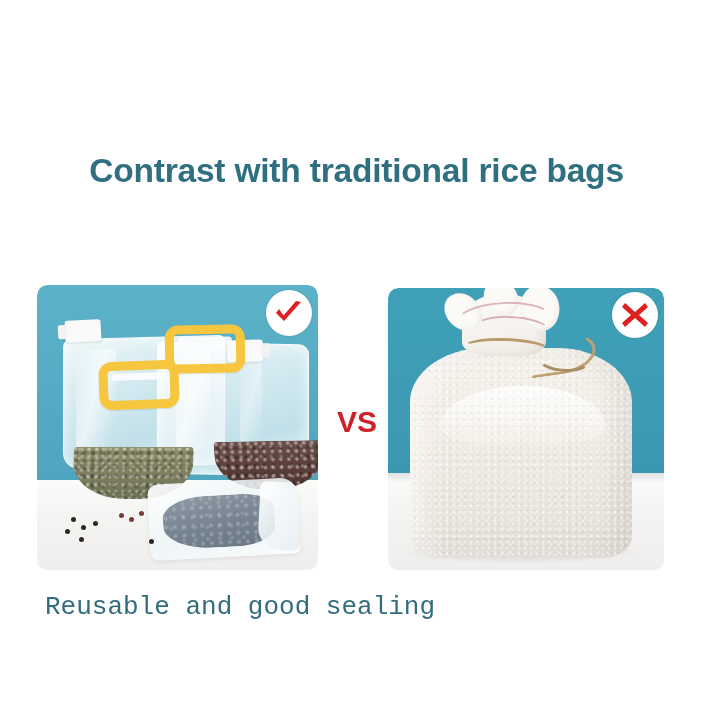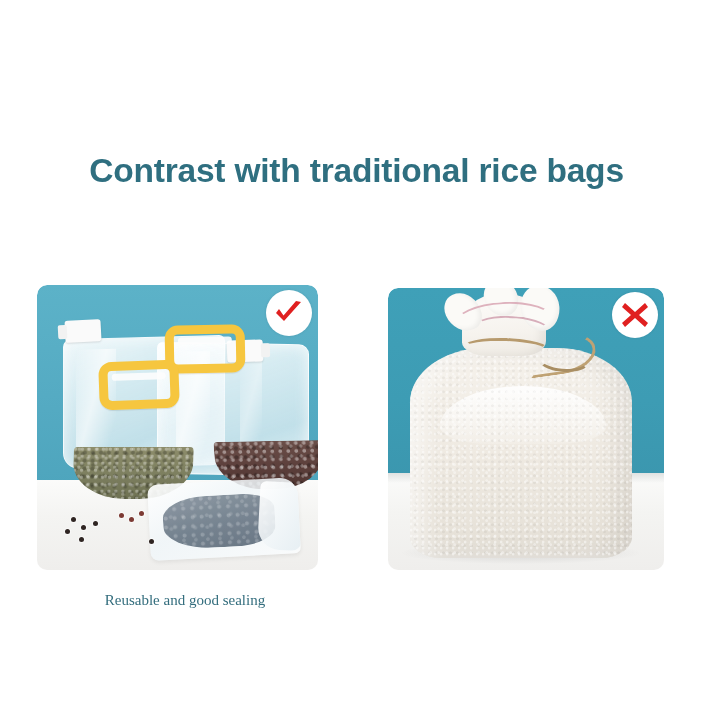--- a/index.html
+++ b/index.html
@@ -119,23 +119,23 @@
     font-weight: bold;
     color: #cc2229;
     font-family: "Liberation Sans", sans-serif;
     letter-spacing: 0px;
   }
 
   
   .caption {
     position: absolute;
     top: 592px;
-    font-size: 15px;
+    font-size: 26px;
     color: #336d7d;
-    font-family: Liberation Serif, serif;
+    font-family: Liberation Mono, monospace;
     white-space: nowrap;
   }
   .caption-left  { left: 45px;  width: 280px; text-align: center; }
   .caption-right { left: 368px; width: 320px; text-align: center; }
 
   
   .bag-group { position: absolute; inset: 0; }
 
   
   .pouch {
@@ -416,20 +416,21 @@
       <div class="loose dark" style="left:112px;top:254px;"></div>
     </div>
 
     <div class="badge badge-check">
       <svg width="30" height="26" viewBox="0 0 30 26">
         <path d="M2 13 L10 21 L27 2 L22 1 L9.5 15.5 L5 9 Z" fill="#e02020"></path>
       </svg>
     </div>
   </div>
 
+  <div class="vs">VS</div>
 
   <div class="panel panel-right">
 
     <div class="teal-bg"></div>
     <div class="table-surface"></div>
 
     <div class="bag-group">
       <div class="sack-shadow"></div>
       <div class="sack">
         <div class="sack-shoulder"></div>

